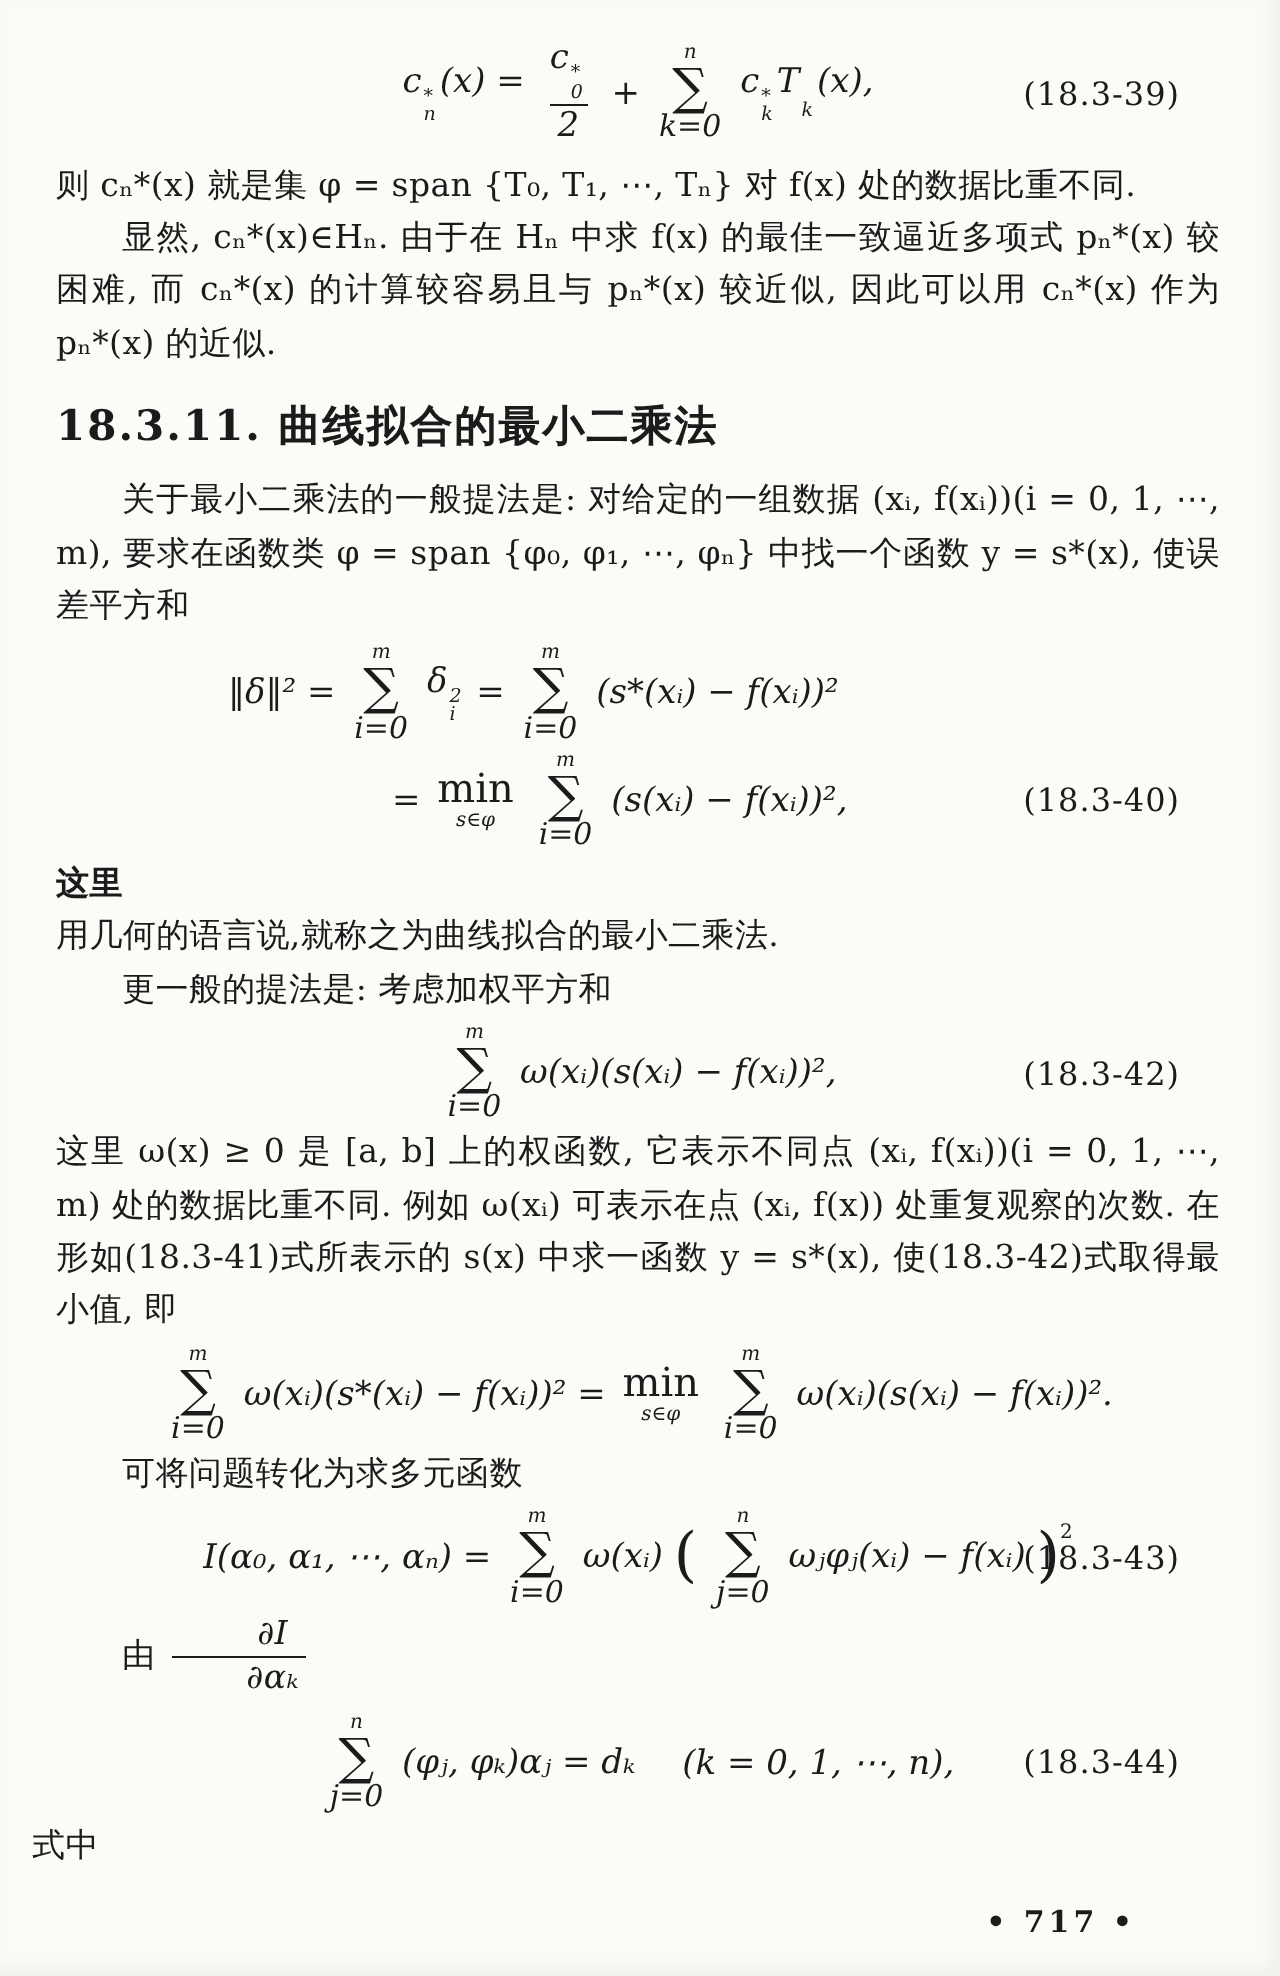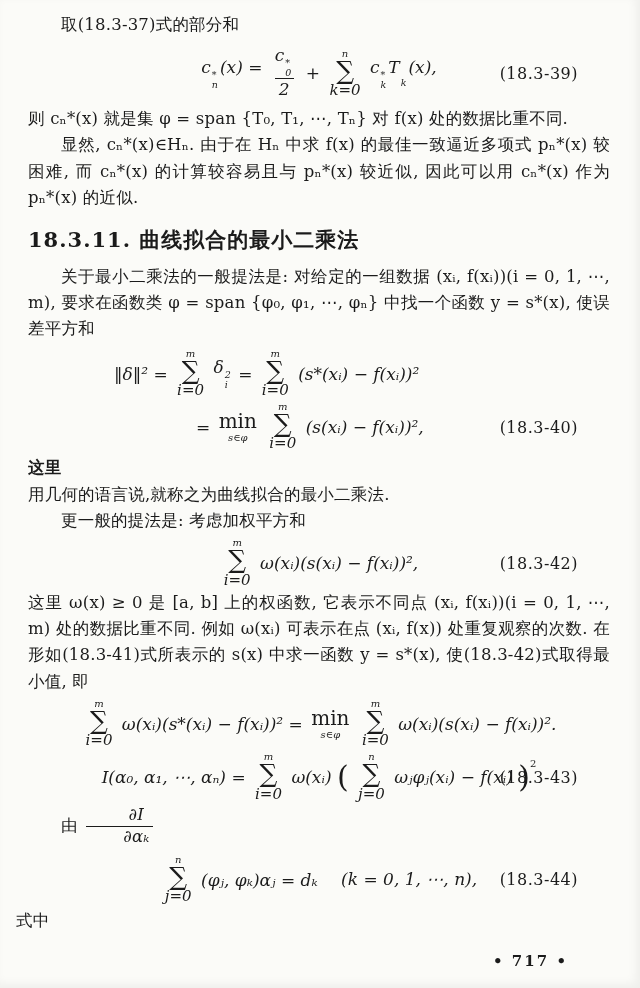--- a/index.html
+++ b/index.html
@@ -36,21 +36,21 @@
     position:relative;
     text-align:center;
     font-style:italic;
     font-size:17px;
     margin:4px 0;
     white-space:nowrap;
   }
   .eq.left{text-align:left;}
   .eqnum{
     position:absolute;
-    right:32px;
+    right:20px;
     top:50%;
     transform:translateY(-50%);
     font-style:normal;
     font-size:16px;
     letter-spacing:0.5px;
   }
   .mt{display:inline;vertical-align:middle;}
   .sum{
     display:inline-flex;flex-direction:column;align-items:center;
     vertical-align:middle;line-height:1;margin:0 4px;
@@ -83,21 +83,20 @@
     right:72px;bottom:18px;
     font-weight:bold;font-size:15px;letter-spacing:2px;
   }
   .inline-frac-row{display:inline-flex;align-items:center;vertical-align:middle;}
 </style>
 </head>
 <body>
 
 <div class="page">
 
-  <p class="ind">取(18.3-37)式的部分和</p>
 
   <div class="eq" style="margin:8px 0 6px 0;">
     <span class="mt"><span>c</span><span class="ss">
           <span>*</span>
           <span>n</span>
         </span><span>(x) = </span></span><span class="frac">
         <span class="nm"><span>c</span><span class="ss">
             <span>*</span>
             <span>0</span>
           </span></span>
@@ -190,20 +189,21 @@
         <span class="u">s∈φ</span>
       </span>
     <span class="sum">
         <span class="up">m</span>
         <span class="sg">∑</span>
         <span class="lo">i=0</span>
       </span>
     <span class="mt">ω(xᵢ)(s(xᵢ) − f(xᵢ))².</span>
   </div>
 
+  <p class="ind">可将问题转化为求多元函数</p>
 
   <div class="eq" style="margin:4px 0 2px 0;">
     <span class="mt">I(α₀, α₁, ⋯, αₙ) = </span>
     <span class="sum">
         <span class="up">m</span>
         <span class="sg">∑</span>
         <span class="lo">i=0</span>
       </span>
     <span class="mt">ω(xᵢ)</span>
     <span class="bigp">(</span>

